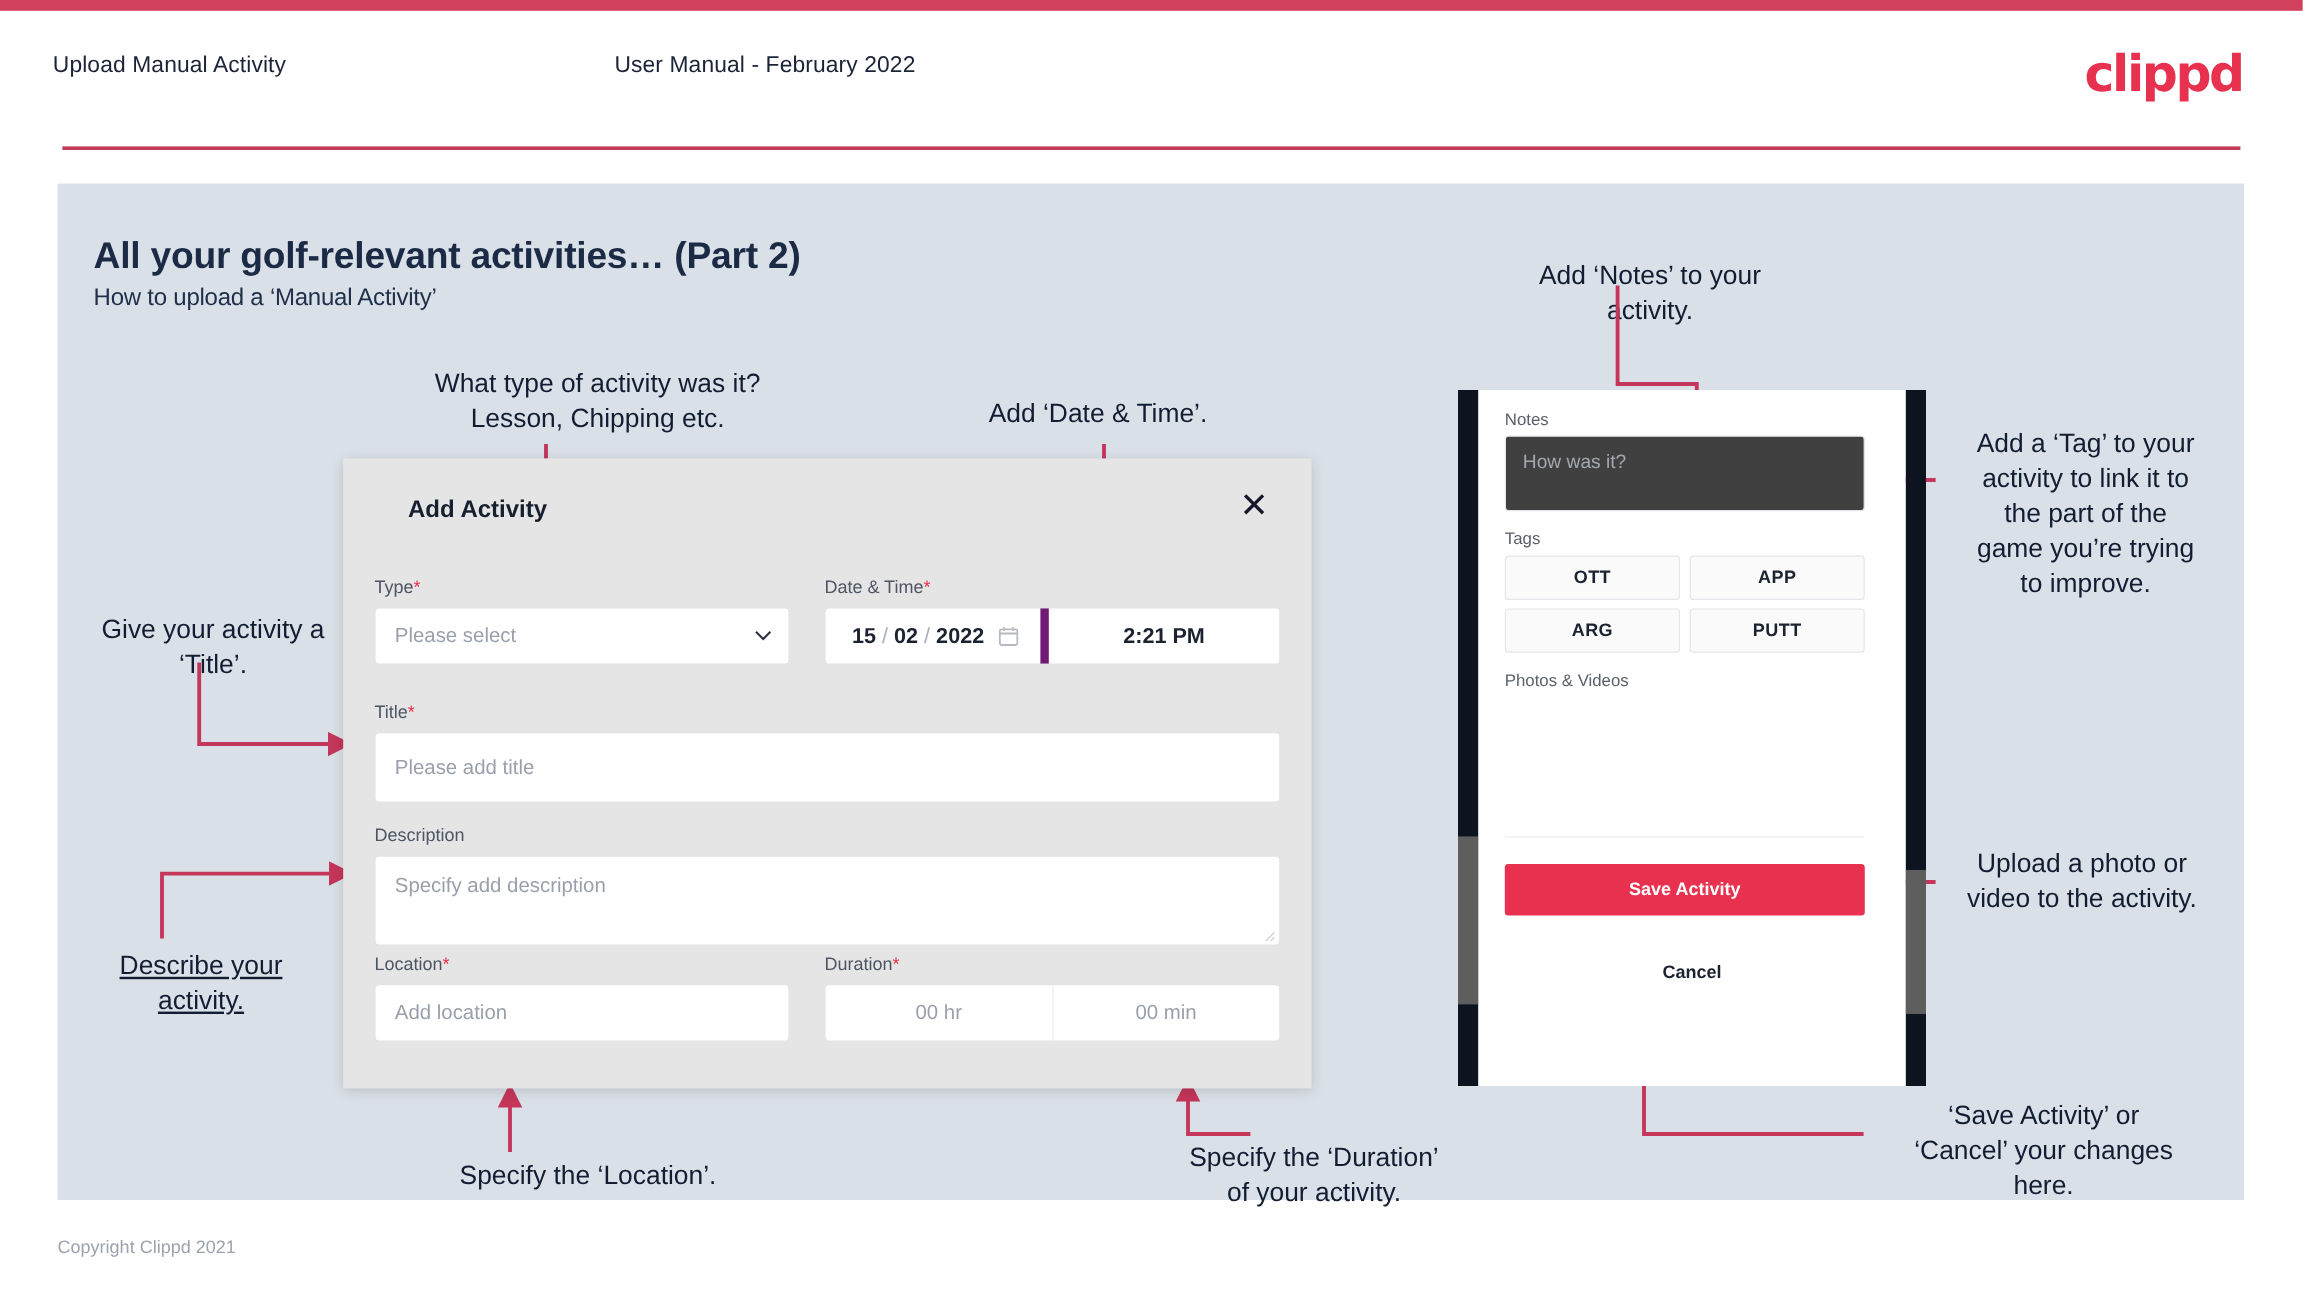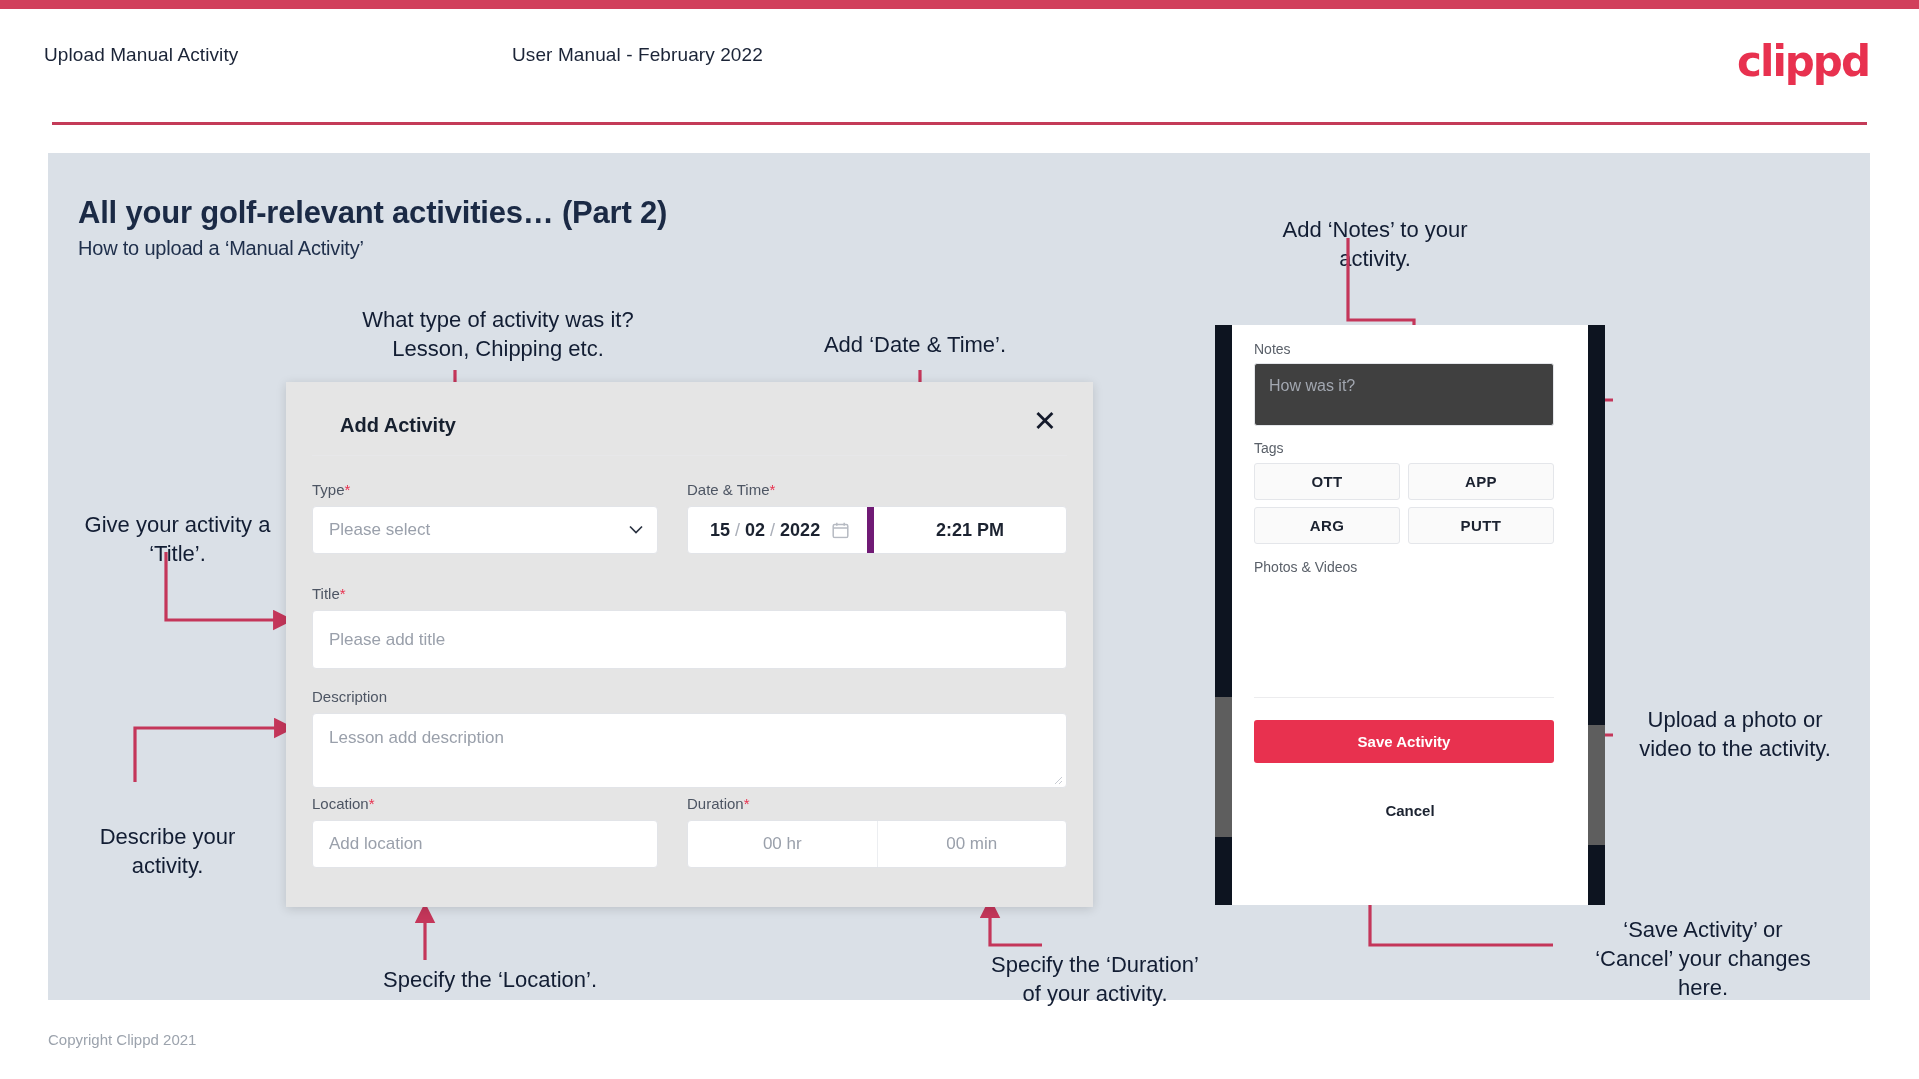--- a/index.html
+++ b/index.html
@@ -181,23 +181,28 @@
   <div class="panel"></div>
 
   <div class="title1">All your golf-relevant activities… (Part 2)</div>
   <div class="title2">How to upload a ‘Manual Activity’</div>
 
   <div class="anno" style="left:348px; top:305px; width:300px;">What type of activity was it?
 Lesson, Chipping etc.</div>
   <div class="anno" style="left:790px; top:330px; width:250px;">Add ‘Date &amp; Time’.</div>
   <div class="anno" style="left:1240px; top:215px; width:270px;">Add ‘Notes’ to your
 activity.</div>
+  <div class="anno" style="left:1618px; top:355px; width:240px;">Add a ‘Tag’ to your
+activity to link it to
+the part of the
+game you’re trying
+to improve.</div>
   <div class="anno" style="left:50px; top:510px; width:255px;">Give your activity a
 ‘Title’.</div>
-  <div class="anno" style="left:50px; top:822px; width:235px;">Describe your
+  <div class="anno" style="left:50px; top:790px; width:235px;text-decoration:underline;">Describe your
 activity.</div>
   <div class="anno" style="left:355px; top:965px; width:270px;">Specify the ‘Location’.</div>
   <div class="anno" style="left:965px; top:950px; width:260px;">Specify the ‘Duration’
 of your activity.</div>
   <div class="anno" style="left:1620px; top:705px; width:230px;">Upload a photo or
 video to the activity.</div>
   <div class="anno" style="left:1558px; top:915px; width:290px;">‘Save Activity’ or
 ‘Cancel’ your changes
 here.</div>
 
@@ -269,21 +274,21 @@
       <span>Title</span><span class="req">*</span>
     </div>
     <div class="inp" style="left:26px; top:228px; width:755px; height:59px;">
       <span class="ph">Please add title</span>
     </div>
 
     <div class="fld-label" style="left:26px; top:306px;">
       <span>Description</span>
     </div>
     <div class="inp" style="left:26px; top:331px; width:755px; height:75px; align-items:flex-start;">
-      <span class="ph" style="padding-top:14px;">Lesson add description</span>
+      <span class="ph" style="padding-top:14px;">Specify add description</span>
       <svg class="ta-grip" viewBox="0 0 10 10">
         <path d="M9,2 L2,9 M9,6 L6,9" stroke="#c7cbd2" stroke-width="1" fill="none"></path>
       </svg>
     </div>
 
     <div class="fld-label" style="left:26px; top:413px;">
       <span>Location</span><span class="req">*</span>
     </div>
     <div class="inp" style="left:26px; top:438px; width:346px; height:48px;">
       <span class="ph">Add location</span>

